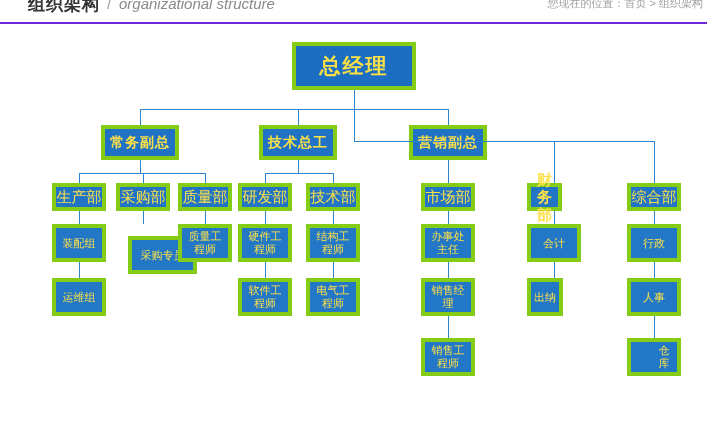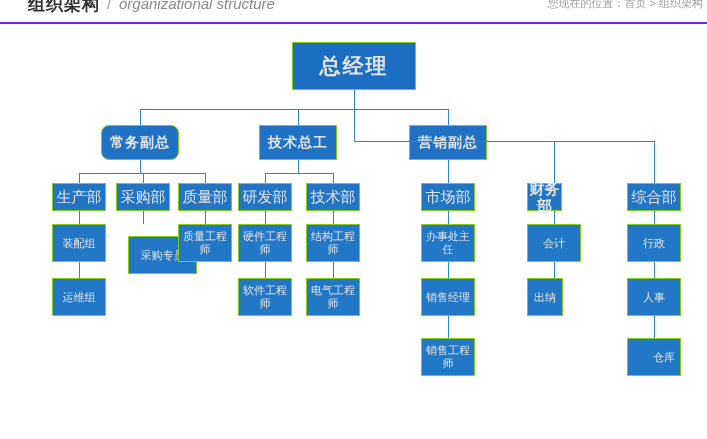--- a/index.html
+++ b/index.html
@@ -59,22 +59,22 @@
   #chart {
     position: absolute;
     left: 0; top: 22px;
     width: 707px;
     height: 417px;
   }
   .node {
     position: absolute;
     box-sizing: border-box;
     background: #1f70c1;
-    border: 1px solid #84cc16;
-    color: #e5e5e5;
+    border: 4px solid #84cc16;
+    color: #fde047;
     display: flex;
     align-items: center;
     justify-content: center;
     text-align: center;
     line-height: 1.15;
     font-family: "Liberation Sans", sans-serif;
   }
   .node.root {
     background: #1b6ec2;
     font-size: 21px;
@@ -108,21 +108,21 @@
 
 <div id="header">
   <div id="title-cn">组织架构</div>
   <div id="title-sep">/</div>
   <div id="title-en">organizational structure</div>
   <div id="breadcrumb">您现在的位置：首页 &gt; 组织架构</div>
 </div>
 
 <div id="chart">
     <div class="node root" style="left: 292px; top: 20px; width: 124px; height: 48px;">总经理</div>
-    <div class="node lvl2" style="left: 101px; top: 103px; width: 78px; height: 35px; border-radius: 8px;">常务副总</div>
+    <div class="node lvl2" style="left: 101px; top: 103px; width: 78px; height: 35px;">常务副总</div>
     <div class="node lvl2" style="left: 259px; top: 103px; width: 78px; height: 35px;">技术总工</div>
     <div class="node lvl2" style="left: 409px; top: 103px; width: 78px; height: 35px;">营销副总</div>
     <div class="node lvl3" style="left: 52px; top: 161px; width: 54px; height: 28px;">生产部</div>
     <div class="node lvl3" style="left: 178px; top: 161px; width: 54px; height: 28px;">质量部</div>
     <div class="node lvl3" style="left: 116px; top: 161px; width: 54px; height: 28px;">采购部</div>
     <div class="node lvl3" style="left: 238px; top: 161px; width: 54px; height: 28px;">研发部</div>
     <div class="node lvl3" style="left: 306px; top: 161px; width: 54px; height: 28px;">技术部</div>
     <div class="node lvl3" style="left: 421px; top: 161px; width: 54px; height: 28px;">市场部</div>
     <div class="node lvl3" style="left: 527px; top: 161px; width: 35px; height: 28px; font-weight: bold;">财务部</div>
     <div class="node lvl3" style="left: 627px; top: 161px; width: 54px; height: 28px;">综合部</div>

